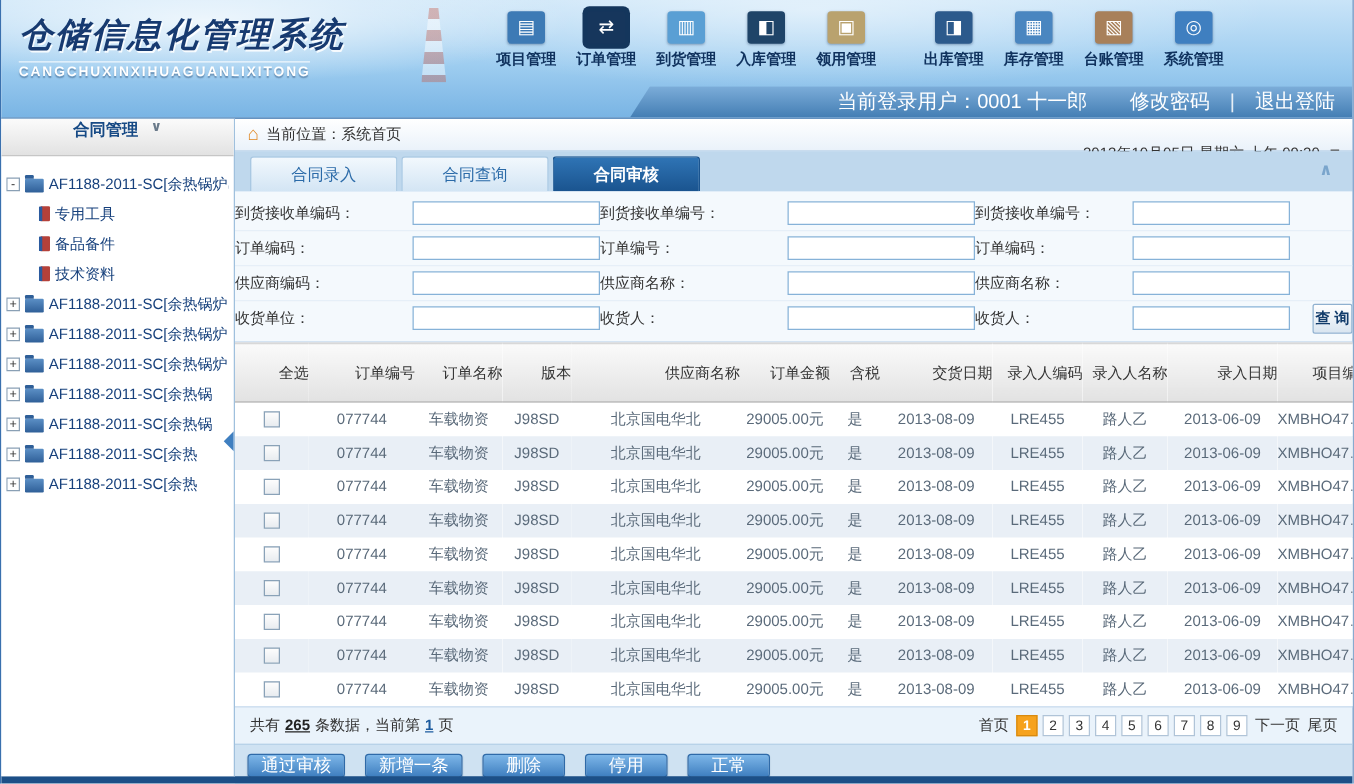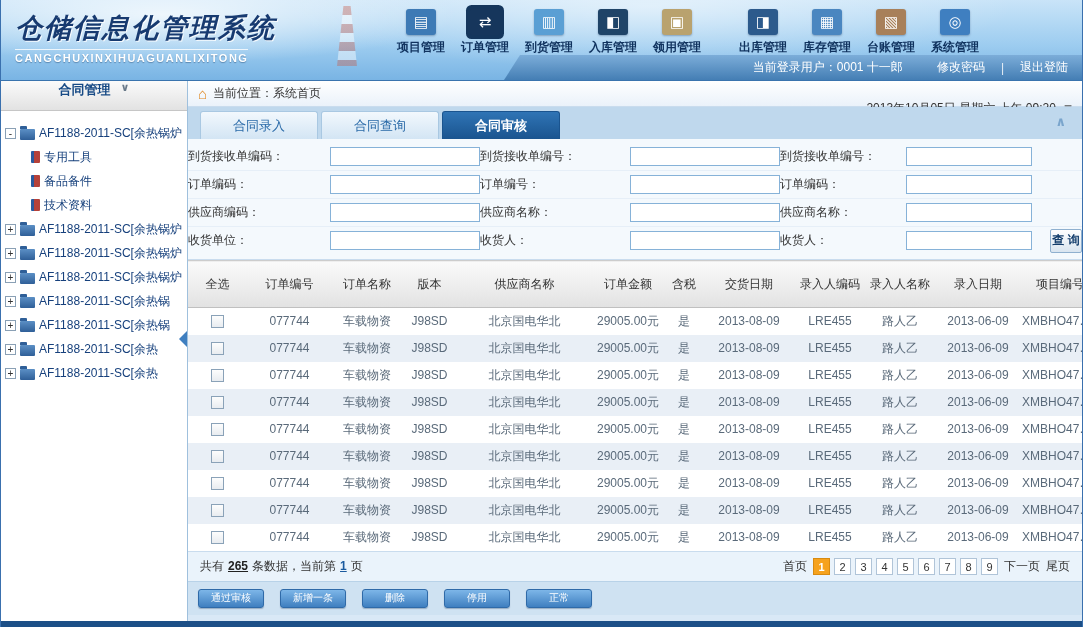--- a/index.html
+++ b/index.html
@@ -1,21 +1,21 @@
 <!DOCTYPE html>
 <html><head>
 <meta charset="utf-8">
 <style>
   * { box-sizing: border-box; margin: 0; padding: 0; }
   body { font-family: "Liberation Sans", "DejaVu Sans", sans-serif; background:#fff; }
   #app { width:1083px; height:627px; display:flex; flex-direction:column; overflow:hidden;
          border-left:1px solid #3a70ae; border-right:1px solid #3a70ae; background:#eaf2fa; }
 
   
-  .header { height:81px; position:relative; flex:none;
+  .header { height:95px; position:relative; flex:none;
     background:
       radial-gradient(ellipse 420px 70px at 15% 18%, rgba(255,255,255,.75), transparent 70%),
       radial-gradient(ellipse 520px 90px at 60% 8%, rgba(255,255,255,.5), transparent 70%),
       linear-gradient(180deg,#c9e4f8 0%,#9ecdf0 55%,#79b4e4 100%);
     border-bottom:1px solid #3a74ae;text-decoration:underline; }
   .logo { position:absolute; left:14px; top:10px; }
   .logo-title { font-size:27px; font-weight:bold; font-style:italic; color:#173a70;
     text-shadow:1px 1px 0 rgba(255,255,255,.85); letter-spacing:2px; }
   .logo-sub { display:inline-block; margin-top:3px; padding-top:2px; font-size:11px; font-weight:bold;
     color:#fff; letter-spacing:1.5px; border-top:1px solid rgba(255,255,255,.8);
@@ -26,21 +26,21 @@
   .nav { position:absolute; left:388px; top:5px; display:flex; }
   .nav-item { width:64px; text-align:center; cursor:pointer; }
   .nav-icon { width:30px; height:26px; margin:4px auto 4px; border-radius:3px; color:#fff;
     font-size:15px; line-height:26px; text-align:center; box-shadow:0 1px 2px rgba(20,50,90,.35); }
   .nav-item.active .nav-icon { box-shadow:0 0 0 4px #14365c; border-radius:2px; }
   .nav-label { font-size:12px; font-weight:bold; color:#10325e; white-space:nowrap; }
   .userbar { position:absolute; right:0; bottom:0; width:578px; height:25px;
     background:linear-gradient(180deg,#7cadd9,#447eb4);
     clip-path:polygon(16px 0,100% 0,100% 100%,0 100%);
     display:flex; align-items:center; justify-content:flex-end;
-    color:#fff; font-size:12px; padding-right:14px; }
+    color:#fff; font-size:16px; padding-right:14px; }
   .userbar .ub-user { margin-right:34px; }
   .userbar .ub-pw { margin-right:16px; cursor:pointer; }
   .userbar .ub-div { margin-right:16px; opacity:.85; }
   .userbar .ub-out { cursor:pointer; }
 
   
   .body-row { flex:1; display:flex; min-height:0; }
 
   
   .sidebar { width:187px; flex:none; background:#fff; border-right:1px solid #9fc0dd; position:relative; overflow:hidden; }
@@ -87,42 +87,42 @@
   .fgroup:nth-child(3) .flabel { width:122px; }
   .finput { width:150px; height:19px; border:1px solid #86b2d8; background:#fff;
     margin-left:4px; font-size:12px; padding:1px 4px; }
   .fgroup:nth-child(3) .finput { width:126px; }
   .fbtn { margin-left:18px; width:56px; height:24px; font-size:12px; font-weight:bold; color:#123c6b;
     background:linear-gradient(180deg,#fefefe,#d9e5f0); border:1px solid #8fb0cf; border-radius:2px; cursor:pointer; }
 
   .grid { width:100%; border-collapse:collapse; table-layout:fixed; background:#fff; flex:none; }
   .grid th { height:47px; background:linear-gradient(180deg,#fafafa,#e2e2e2);
     border-top:1px solid #cccccc; border-bottom:1px solid #c0c0c0;
-    font-size:12px; color:#333; font-weight:normal; white-space:nowrap; overflow:hidden; }
+    font-size:12px; color:#333; font-weight:normal; white-space:nowrap; overflow:hidden;text-align:right; }
   .grid td { height:27px; font-size:12px; color:#5a6a7a; text-align:center;
     white-space:nowrap; overflow:hidden; text-overflow:ellipsis; }
   .grid tbody tr:nth-child(even) { background:#e9eff6; }
   .grid tbody tr:nth-child(odd) { background:#ffffff; }
   .cb { display:inline-block; width:13px; height:13px; vertical-align:middle;
     border:1px solid #8aa2b8; background:linear-gradient(180deg,#fdfdfd,#e8ecf0); cursor:pointer; }
 
   .pagerow { height:30px; flex:none; background:#eaf3fb; border-top:1px solid #c9dcee;
     display:flex; align-items:center; padding:0 12px; font-size:12px; color:#333; }
   .total { font-weight:bold; text-decoration:underline; margin:0 4px; color:#222; }
   .curpage { font-weight:bold; text-decoration:underline; margin:0 4px; color:#1a5a9e; }
   .pager { margin-left:auto; display:flex; align-items:center; gap:6px; }
   #pages { display:flex; gap:4px; }
   .pbox { min-width:17px; height:17px; line-height:16px; text-align:center; border:1px solid #b0c4d8;
     background:#fff; font-size:11px; color:#333; cursor:pointer; padding:0 2px; }
   .pbox.active { background:#f6a21d; border-color:#d88a10; color:#fff; font-weight:bold; }
   .ptext { cursor:pointer; color:#333; }
 
   .actions { height:34px; flex:none; background:#cfe2f2; border-top:1px solid #b8d2e8;
     display:flex; align-items:center; gap:16px; padding-left:10px; }
-  .abtn { min-width:66px; height:19px; padding:0 10px; color:#fff; font-size:10px; cursor:pointer;
+  .abtn { min-width:66px; height:19px; padding:0 10px; color:#fff; font-size:14px; cursor:pointer;
     background:linear-gradient(180deg,#7db6e8,#3f7fc0); border:1px solid #2f6aa8; border-radius:3px;
     box-shadow:0 1px 1px rgba(20,50,90,.3); }
 
   .footstrip { height:6px; flex:none; background:#1c4f87; }
 </style>
 </head>
 <body>
 
 <div id="app">
 

